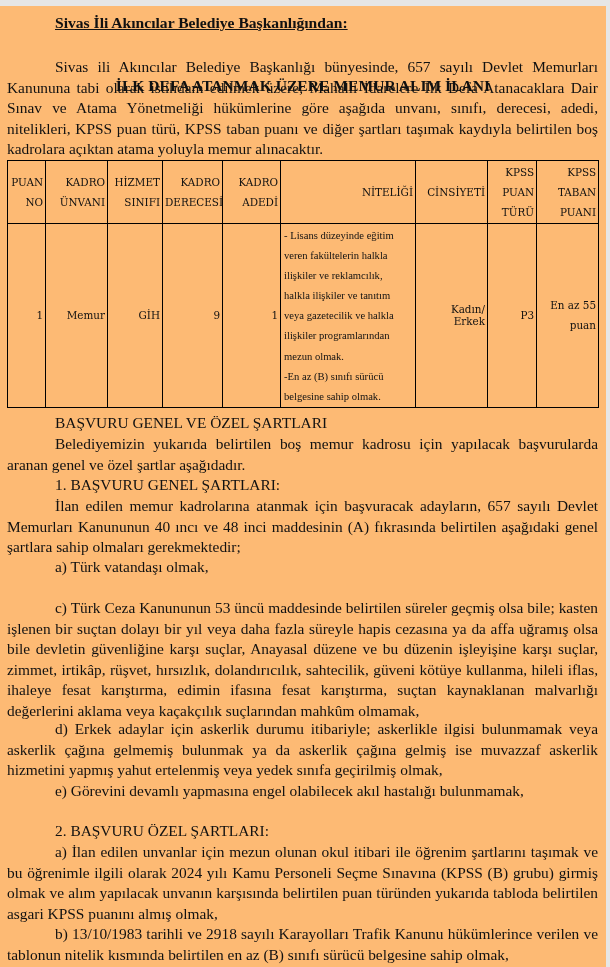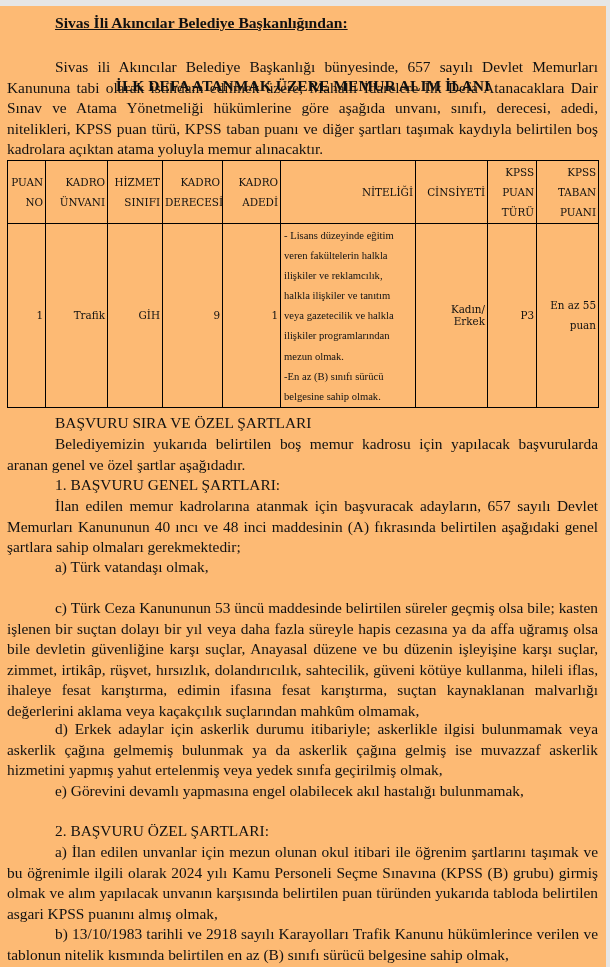--- a/index.html
+++ b/index.html
@@ -84,21 +84,21 @@
         <th><span>KADRO</span><br><span>ADEDİ</span></th>
         <th><span>NİTELİĞİ</span></th>
         <th><span>CİNSİYETİ</span></th>
         <th><span>KPSS</span><br><span>PUAN</span><br><span>TÜRÜ</span></th>
         <th><span>KPSS</span><br><span>TABAN</span><br><span>PUANI</span></th>
       </tr>
     </thead>
     <tbody>
       <tr>
         <td>1</td>
-        <td>Trafik</td>
+        <td>Memur</td>
         <td>GİH</td>
         <td>9</td>
         <td>1</td>
         <td class="nitelik">
           <span>- Lisans düzeyinde eğitim</span><br>
           <span>veren fakültelerin halkla</span><br>
           <span>ilişkiler ve reklamcılık,</span><br>
           <span>halkla ilişkiler ve tanıtım</span><br>
           <span>veya gazetecilik ve halkla</span><br>
           <span>ilişkiler programlarından</span><br>
@@ -106,21 +106,21 @@
           <span>-En az (B) sınıfı sürücü</span><br>
           <span>belgesine sahip olmak.</span>
         </td>
         <td>Kadın/ Erkek</td>
         <td>P3</td>
         <td class="taban"><span>En az 55</span><br><span>puan</span></td>
       </tr>
     </tbody>
   </table>
 
-  <p class="para" style="top:407px;">BAŞVURU SIRA VE ÖZEL ŞARTLARI</p>
+  <p class="para" style="top:407px;">BAŞVURU GENEL VE ÖZEL ŞARTLARI</p>
   <p class="para" style="top:428px;">Belediyemizin yukarıda belirtilen boş memur kadrosu için yapılacak başvurularda aranan genel ve özel şartlar aşağıdadır.</p>
   <p class="para" style="top:469px;">1. BAŞVURU GENEL ŞARTLARI:</p>
   <p class="para" style="top:490px;">İlan edilen memur kadrolarına atanmak için başvuracak adayların, 657 sayılı Devlet Memurları Kanununun 40 ıncı ve 48 inci maddesinin (A) fıkrasında belirtilen aşağıdaki genel şartlara sahip olmaları gerekmektedir;</p>
 
   <p class="para list" style="top:551px;">a)  Türk vatandaşı olmak,</p>
   <p class="para list" style="top:592px;">c)  Türk Ceza Kanununun 53 üncü maddesinde belirtilen süreler geçmiş olsa bile; kasten işlenen bir suçtan dolayı bir yıl veya daha fazla süreyle hapis cezasına ya da affa uğramış olsa bile devletin güvenliğine karşı suçlar, Anayasal düzene ve bu düzenin işleyişine karşı suçlar, zimmet, irtikâp, rüşvet, hırsızlık, dolandırıcılık, sahtecilik, güveni kötüye kullanma, hileli iflas, ihaleye fesat karıştırma, edimin ifasına fesat karıştırma, suçtan kaynaklanan malvarlığı değerlerini aklama veya kaçakçılık suçlarından mahkûm olmamak,</p>
   <p class="para list" style="top:713px;">d) Erkek adaylar için askerlik durumu itibariyle; askerlikle ilgisi bulunmamak veya askerlik çağına gelmemiş bulunmak ya da askerlik çağına gelmiş ise muvazzaf askerlik hizmetini yapmış yahut ertelenmiş veya yedek sınıfa geçirilmiş olmak,</p>
   <p class="para list" style="top:775px;">e)  Görevini devamlı yapmasına engel olabilecek akıl hastalığı bulunmamak,</p>
 
   <p class="para" style="top:815px;">2. BAŞVURU ÖZEL ŞARTLARI:</p>

